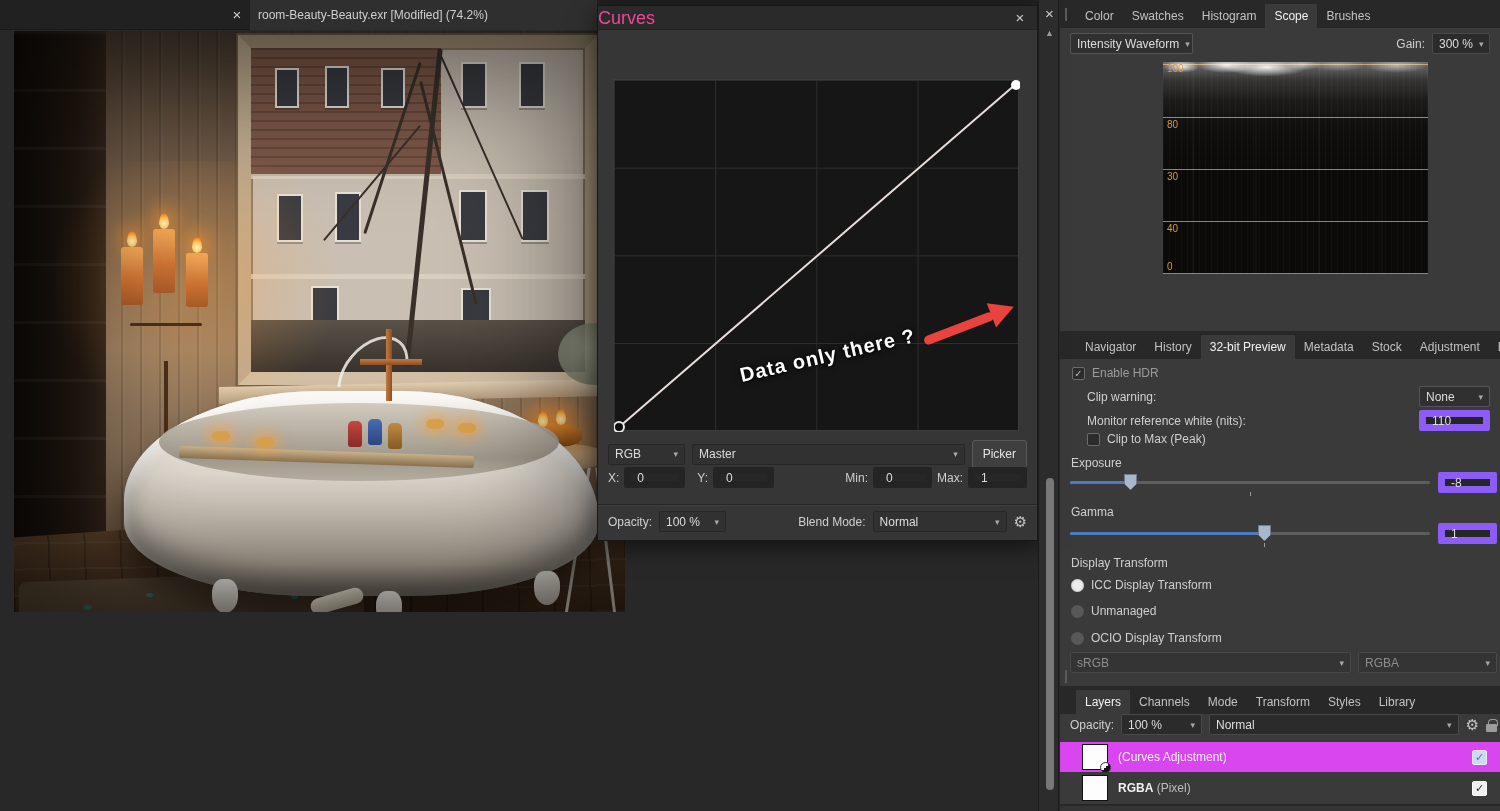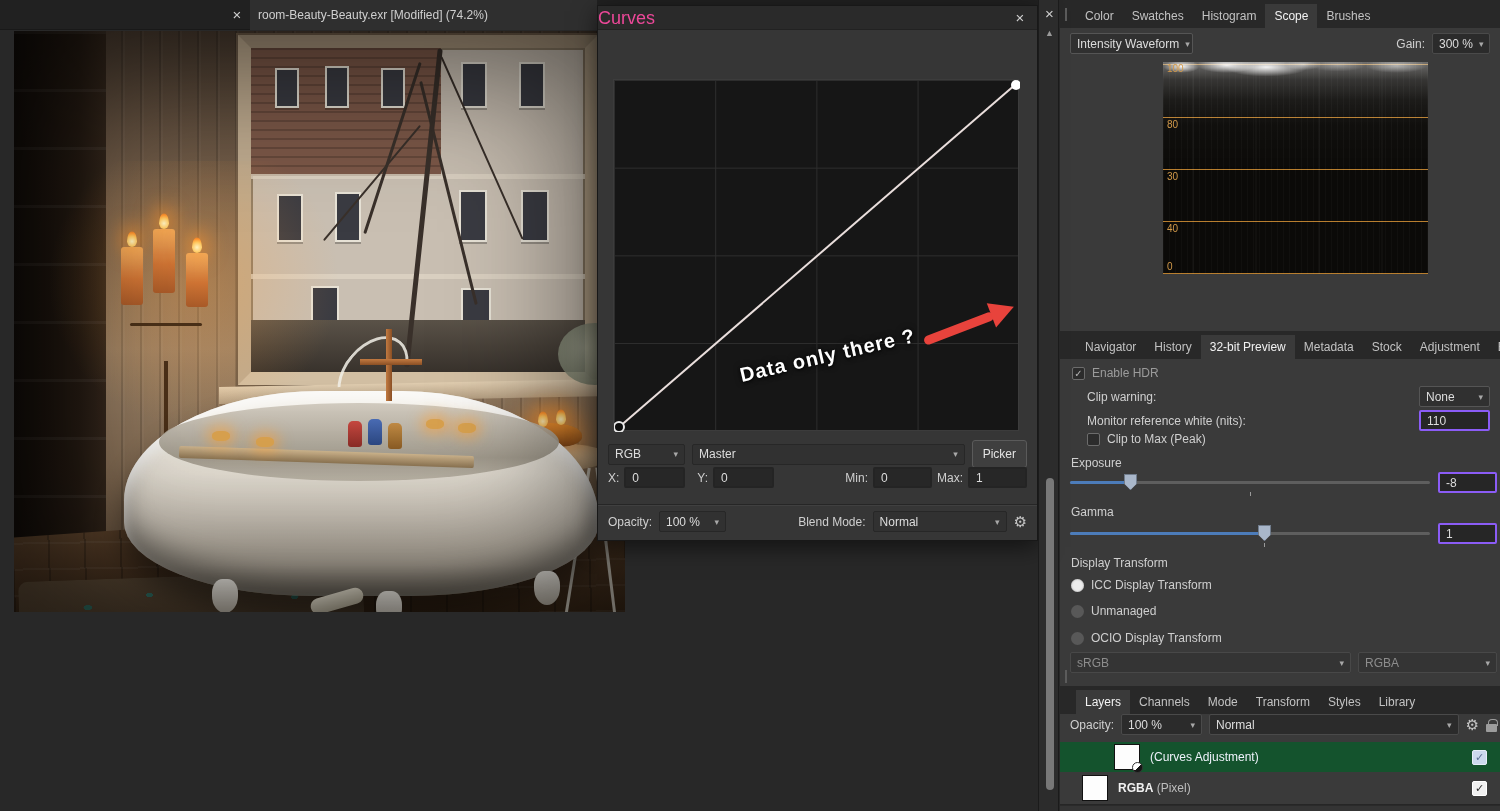--- a/index.html
+++ b/index.html
@@ -92,21 +92,21 @@
            letter-spacing:1px; text-shadow:0 1px 3px rgba(0,0,0,.9), 0 0 6px rgba(0,0,0,.6); white-space:nowrap; z-index:3; }
   .arrow { position:absolute; left:323px; top:305px; width:96px; height:26px; transform:rotate(-21deg); z-index:3; }
   .arrow .shaft { position:absolute; left:0; top:9px; width:74px; height:9px; border-radius:5px; }
   .arrow .head { position:absolute; right:0; top:0; width:0; height:0; border-top:13px solid transparent; border-bottom:13px solid transparent; border-left:24px solid; }
   .crow { display:flex; align-items:center; padding:0 10px; gap:7px; }
   .combo { background:#303030; border:1px solid #555; border-radius:2px; height:21px; display:flex; align-items:center;
            justify-content:space-between; padding:0 6px; gap:6px; color:#ddd; cursor:pointer; white-space:nowrap; }
   .combo .caret { color:#a8a8a8; font-size:9px; }
   .combo.dk { border-color:#272727; background:#313131; }
   .combo.dis { color:#8d8d8d; background:#343434; border-color:#484848; }
-  .field { background:#262626; border:2px solid #8b5cf6; border-radius:2px; height:21px; padding:0 6px; color:#ddd; display:flex; align-items:center; }
+  .field { background:#262626; border:7px solid #8b5cf6; border-radius:2px; height:21px; padding:0 6px; color:#ddd; display:flex; align-items:center; }
   .field.dk { border-color:#242424; background:#272727; }
   .lbl { color:#cfcfcf; white-space:nowrap; }
   .divider { position:absolute; left:0; width:100%; height:1px; background:#262626; box-shadow:0 1px 0 #404040; }
 
   
   .strip { position:absolute; left:1038px; top:0; width:21px; height:811px; background:#2c2c2c; border-left:1px solid #1b1b1b; border-right:1px solid #1b1b1b; z-index:6; }
   .strip .x { position:absolute; left:0; top:4px; width:21px; height:20px; text-align:center; line-height:20px; font-size:15px; color:#cfcfcf; cursor:pointer; }
   .strip .up { position:absolute; left:0; top:28px; width:21px; height:16px; text-align:center; font-size:9px; color:#9a9a9a; cursor:pointer; }
   .strip .track { position:absolute; left:6px; top:46px; width:9px; bottom:4px; }
   .strip .thumb { position:absolute; left:7px; top:478px; width:8px; height:312px; border-radius:4px; background:#787878; cursor:pointer; }
@@ -140,21 +140,21 @@
   .radio.sel { background:#ededed; box-shadow:inset 0 0 2px #999; }
 
   .slider { position:absolute; height:22px; cursor:pointer; }
   .slider .track { position:absolute; left:0; right:0; top:9px; height:3px; border-radius:2px; background:#5e5e5e; }
   .slider .fill { position:absolute; left:0; top:9px; height:3px; border-radius:2px; }
   .slider .thumb { position:absolute; top:2px; width:13px; height:16px; background:#a9b7ca; border:1px solid #707c8c;
       clip-path:polygon(0 0,100% 0,100% 60%,50% 100%,0 60%); cursor:grab; }
   .slider .tick { position:absolute; top:20px; width:1px; height:4px; background:#9a9a9a; }
 
   .lrow { position:absolute; left:0; width:100%; height:30px; display:flex; align-items:center; cursor:pointer; }
-  .lrow.sel { background:#14532d;padding-left:32px; }
+  .lrow.sel { background:#d946ef; }
   .lthumb { position:relative; margin-left:22px; width:26px; height:26px; background:#fdfdfd; border:1px solid #111; }
   .lbadge { position:absolute; right:-4px; bottom:-4px; width:11px; height:11px; border-radius:50%;
       background:linear-gradient(135deg,#ffffff 50%, #151515 50%); border:1px solid #333; }
   .lcb { margin-left:auto; margin-right:13px; width:15px; height:15px; border-radius:2px; display:flex; align-items:center; justify-content:center; font-size:11px; cursor:pointer; }
   .lcb.light { background:#f0f0f0; border:1px solid #fff; color:#2b2b2b; }
   .lcb.blue { background:#cdd9ee; border:1px solid #e8eef9; color:#5d7194; }
   .lock { position:relative; width:11px; height:8px; background:#9c9c9c; border-radius:1px; margin-top:6px; cursor:pointer; }
   .lock::before { content:""; position:absolute; left:1.5px; top:-5px; width:8px; height:6px; border:1.5px solid #9c9c9c; border-bottom:none; border-radius:4px 4px 0 0; }
   .gear { font-size:15px; color:#c4c4c4; cursor:pointer; line-height:1; }
 </style>

